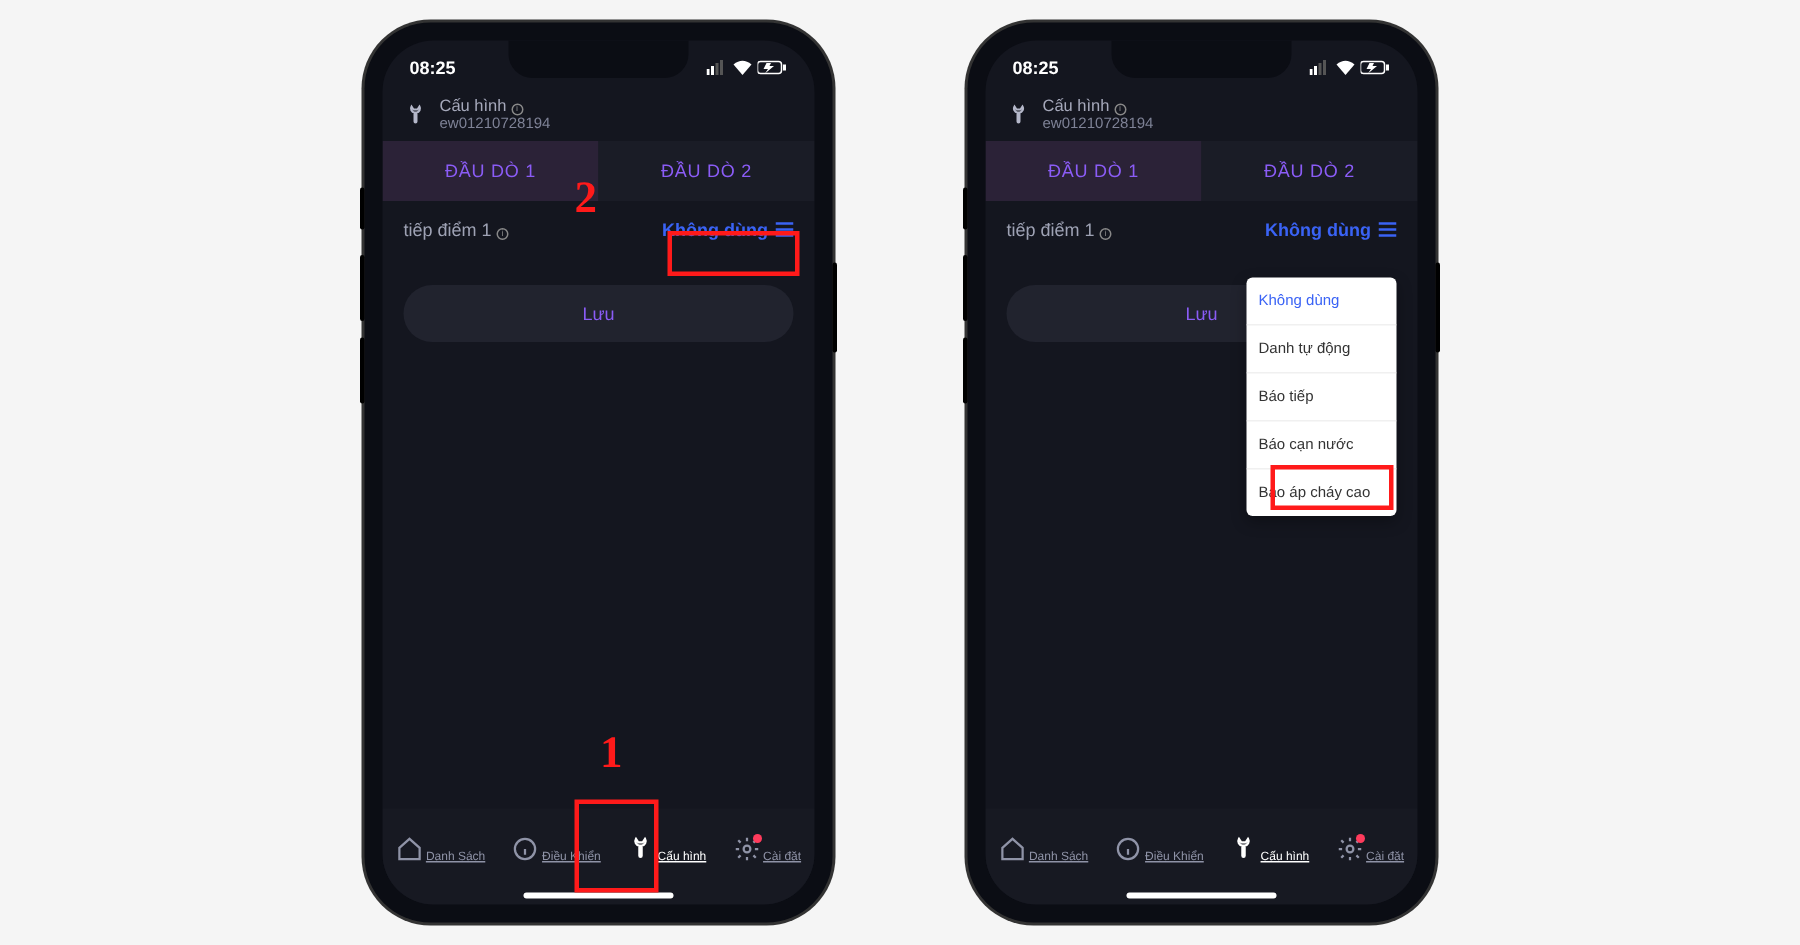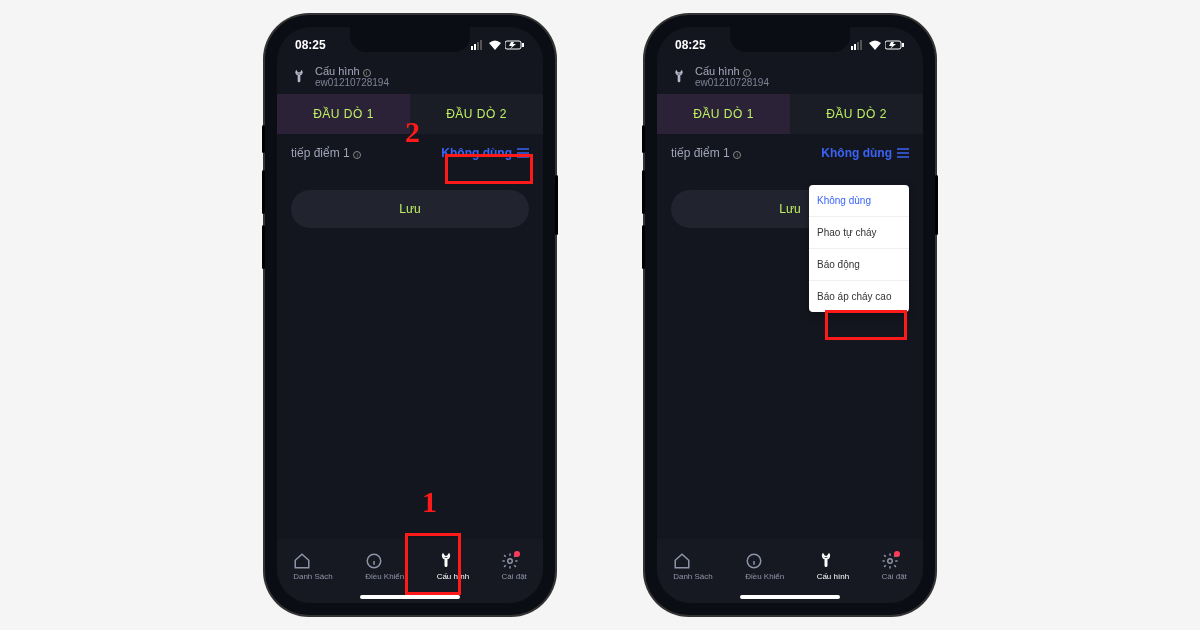--- a/index.html
+++ b/index.html
@@ -1,19 +1,19 @@
 <!DOCTYPE html>
 <html><head>
 <meta charset="utf-8">
 <style>
   * { box-sizing: border-box; margin: 0; padding: 0; font-family: -apple-system, Helvetica, Arial, sans-serif; }
   body { background: #f5f5f5; width: 1200px; height: 630px; display: flex; gap: 90px; align-items: center; justify-content: center; }
 
   .phone-frame {
-    width: 290px; height: 600px; background: #0b0d14; border-radius: 44px;
+    width: 312px; height: 600px; background: #0b0d14; border-radius: 44px;
     padding: 12px; position: relative; box-shadow: 0 0 0 2px #333;
   }
   .side-btn { position: absolute; background: #000; border-radius: 2px; }
   .notch-l1 { left: -3px; top: 110px; width: 3px; height: 28px; }
   .notch-l2 { left: -3px; top: 155px; width: 3px; height: 44px; }
   .notch-l3 { left: -3px; top: 210px; width: 3px; height: 44px; }
   .notch-r  { right: -3px; top: 160px; width: 3px; height: 60px; }
 
   .screen {
     width: 100%; height: 100%; background: #14161f; border-radius: 34px;
@@ -29,38 +29,38 @@
   }
   .status-right { display: flex; gap: 3px; align-items: center; font-size: 10px; }
   .header {
     display: flex; align-items: center; gap: 8px; padding: 8px 14px 6px;
     font-size: 11px; color: #a5a8ba;
   }
   .header .t { display: flex; flex-direction: column; }
   .tabs { display: flex; }
   .tab {
     flex: 1; text-align: center; padding: 13px 0; font-size: 12px; letter-spacing: .5px;
-    color: #bef264; background: #1a1c26;
+    color: #8b5cf6; background: #1a1c26;
   }
   .tab.active { background: #2b2237; }
   .row {
     display: flex; justify-content: space-between; align-items: center;
     padding: 12px 14px; font-size: 12px; color: #9ea2b4;
   }
   .pick { color: #3a63f5; font-weight: 600; display: flex; gap: 5px; align-items: center; font-size: 12px; }
   .save-btn {
     margin: 18px 14px 0; padding: 12px 0; text-align: center; font-size: 12px;
-    color: #bef264; background: #21232e; border-radius: 20px;
+    color: #8b5cf6; background: #21232e; border-radius: 20px;
   }
   .bottom-nav {
     position: absolute; bottom: 0; left: 0; right: 0; height: 64px;
     display: flex; justify-content: space-around; align-items: center;
     background: #171922; padding-bottom: 10px;
   }
-  .nav-item { display: flex; flex-direction: column; align-items: flex-start; gap: 2px; font-size: 8px; color: #8f93a7; }
+  .nav-item { display: flex; flex-direction: row; align-items: flex-end; gap: 2px; font-size: 8px; color: #8f93a7; text-decoration: underline; }
   .nav-item.active { color: #fff; }
   .nav-ico { width: 18px; height: 18px; display: flex; align-items: center; justify-content: center; }
   .home-ind { position: absolute; bottom: 4px; left: 50%; transform: translateX(-50%); width: 100px; height: 4px; background: #fff; border-radius: 3px; }
 
   .dropdown {
     position: absolute; top: 158px; right: 14px; width: 100px; background: #fff;
     border-radius: 4px; box-shadow: 0 4px 10px rgba(0,0,0,.3); overflow: hidden; z-index: 40;
     font-size: 10px; color: #333;
   }
   .dd-item { padding: 10px 8px; border-bottom: 1px solid #f0f0f0; }
@@ -236,22 +236,23 @@
             <line x1="0" y1="5" x2="12" y2="5" stroke="#3a63f5" stroke-width="1.6"></line>
             <line x1="0" y1="9" x2="12" y2="9" stroke="#3a63f5" stroke-width="1.6"></line>
           </svg>
       </span>
     </div>
 
     <div class="save-btn">Lưu</div>
 
     <div class="dropdown">
       <div class="dd-item sel">Không dùng</div>
-      <div class="dd-item">Phao tự cháy</div>
-      <div class="dd-item">Báo động</div>
+      <div class="dd-item">Danh tự động</div>
+      <div class="dd-item">Báo tiếp</div>
+      <div class="dd-item">Báo cạn nước</div>
       <div class="dd-item">Báo áp cháy cao</div>
     </div>
 
     <div class="bottom-nav">
       <div class="nav-item">
         <span class="nav-ico">
             <svg width="18" height="18" viewBox="0 0 24 24" fill="none" stroke="currentColor" stroke-width="2">
               <path d="M3 11 L12 3 L21 11 V21 H3 Z"></path>
             </svg>
           </span>

